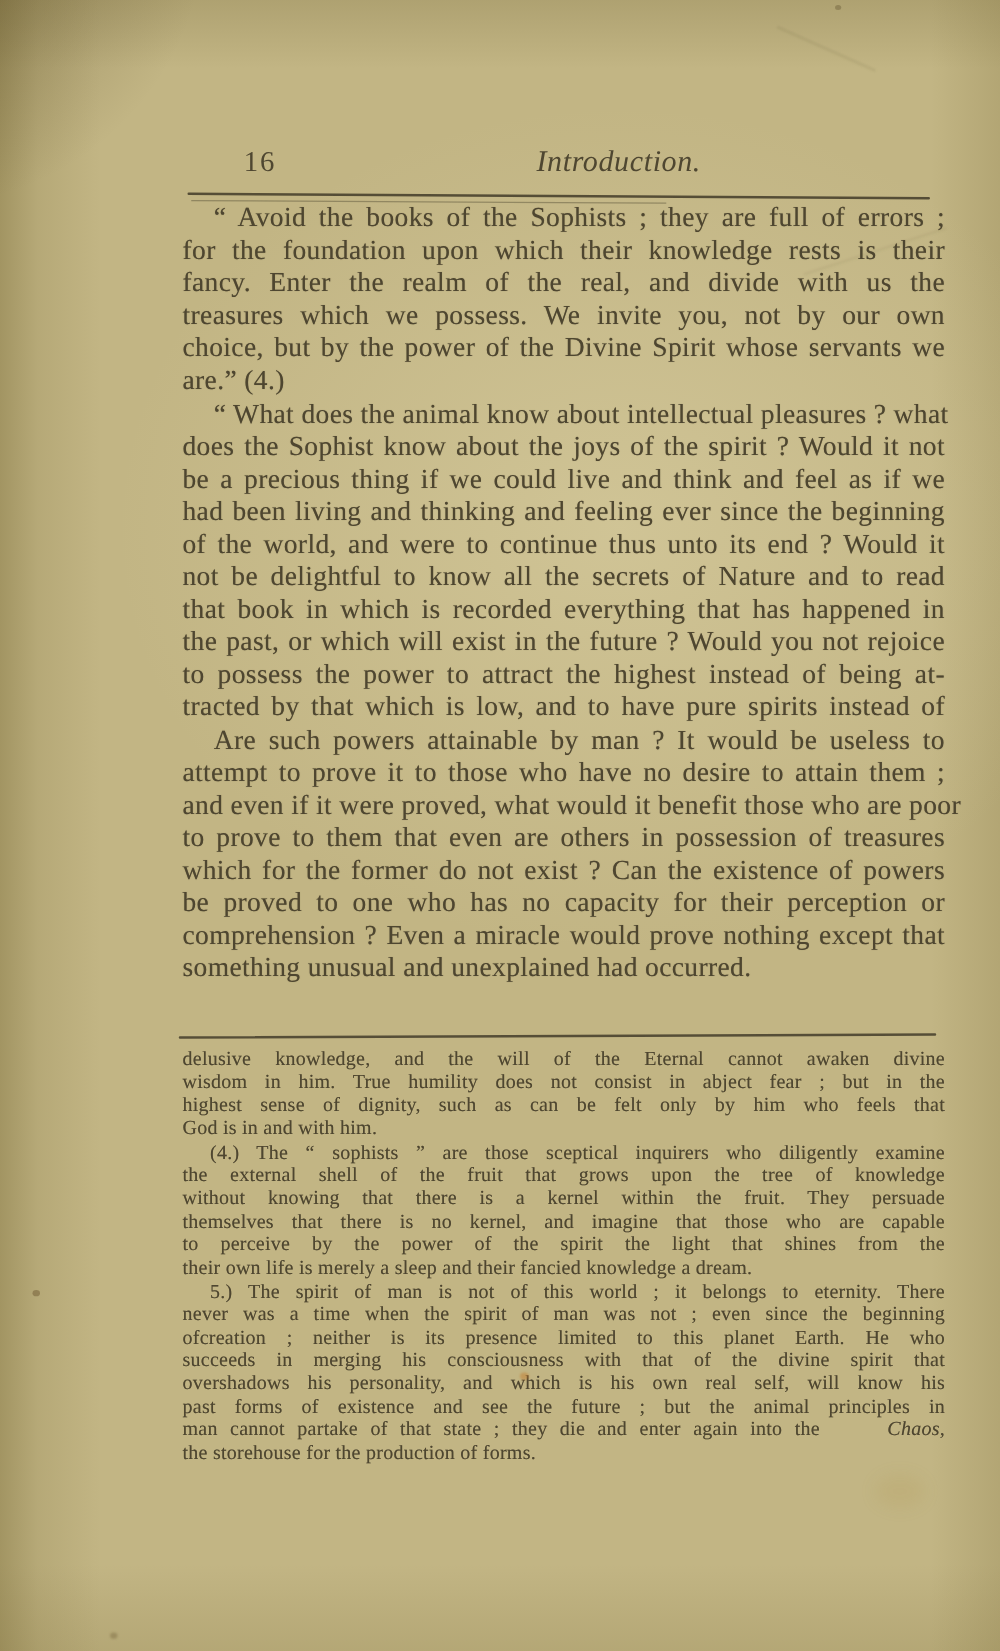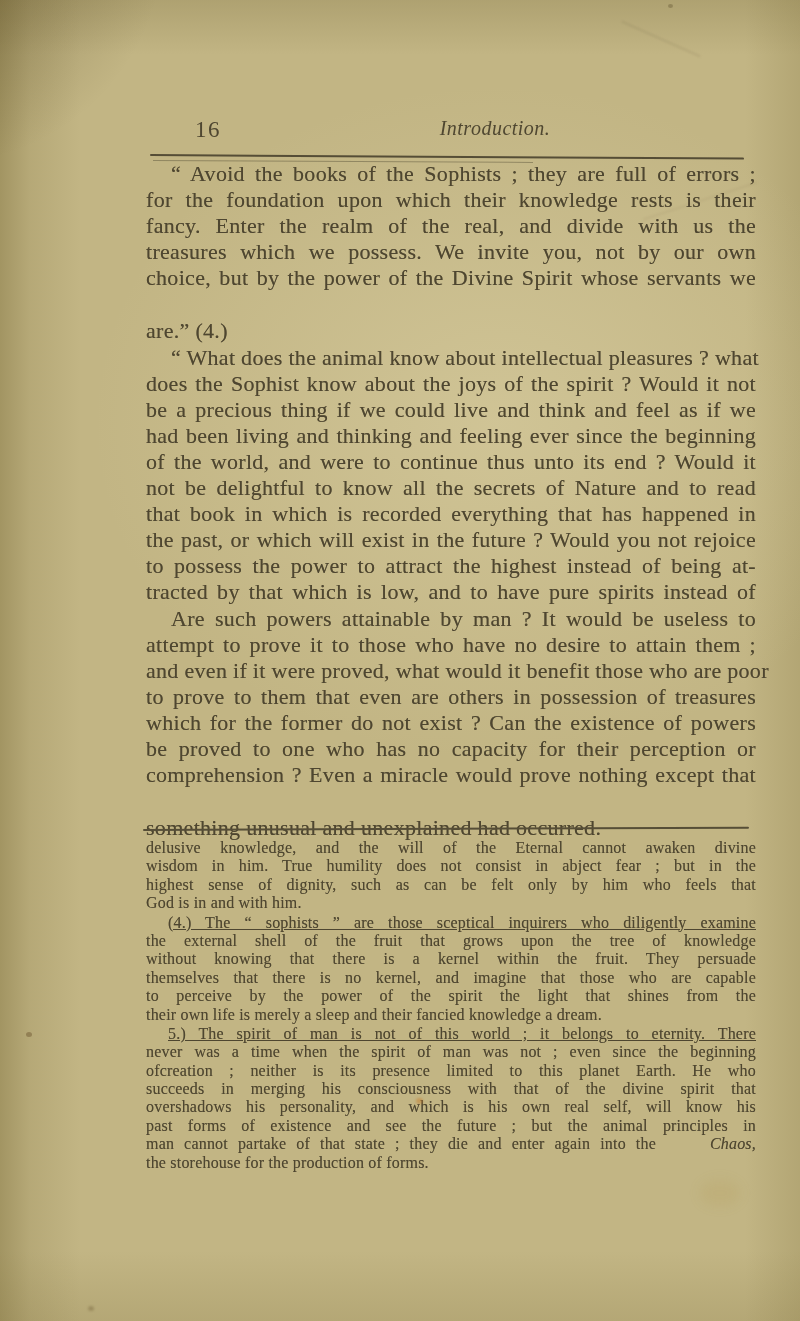--- a/index.html
+++ b/index.html
@@ -21,21 +21,21 @@
   
   .runhead{position:absolute;top:117px;left:0;width:800px;height:30px;margin-left:45px;}
   .pagenum{
     position:absolute;left:150px;top:0;
     font-size:23px;line-height:1.1;letter-spacing:1.5px;
     color:#4f4731;
   }
   .runtitle{
     position:absolute;left:146px;width:608px;top:0;
     text-align:center;font-style:italic;
-    font-size:20px;line-height:1.1;letter-spacing:0.5px;
+    font-size:24px;line-height:1.1;letter-spacing:0.5px;
     color:#4f4731;
   }
   .hrule{
     position:absolute;left:150px;top:154px;width:594px;height:2.4px;
     background:#554d36;border-radius:2px;
     transform:rotate(0.35deg);transform-origin:left center;
   }
   .hrule-echo{
     position:absolute;left:153px;top:160px;width:380px;height:1px;
     background:rgba(85,77,54,0.45);
@@ -47,38 +47,38 @@
     font-size:22px;letter-spacing:0.3px;
     text-shadow:0 0 0.6px rgba(78,70,47,0.55);
   }
   .para + .para{margin-top:1px;}
   .bline{
     height:26px;line-height:26px;
     white-space:nowrap;
     text-align:justify;text-align-last:justify;
   }
   .bline.ind{padding-left:25px;}
-  .bline.end{text-align-last:left;margin-top:27px;}
+  .bline.end{text-align-last:left;}
   
   .fnrule{
     position:absolute;left:143px;top:829px;width:606px;height:1.9px;
     background:#564e37;border-radius:2px;
     transform:rotate(-0.22deg);transform-origin:left center;
   }
   .fnblock{
     position:absolute;left:146px;top:839px;width:610px;
     font-size:16px;letter-spacing:0.2px;
     text-shadow:0 0 0.5px rgba(78,70,47,0.5);
   }
   .fline{
     height:18.4px;line-height:18.4px;
     white-space:nowrap;
     text-align:justify;text-align-last:justify;
   }
-  .fline.ind{padding-left:22px;text-decoration:underline;}
+  .fline.ind{padding-left:22px;}
   .fline.end{text-align-last:left;}
   .it{font-style:italic;margin-left:44px;}
   
   .stain{position:absolute;border-radius:50%;pointer-events:none;}
   .stain.s1{left:26px;top:1032px;width:6px;height:5px;background:rgba(95,70,35,0.40);filter:blur(0.5px);}
   .stain.s2{left:416px;top:1098px;width:7px;height:6px;background:rgba(196,120,38,0.45);filter:blur(1px);}
   .stain.s3{left:668px;top:4px;width:5px;height:4px;background:rgba(90,75,40,0.35);filter:blur(0.5px);}
   .stain.s4{left:88px;top:1306px;width:6px;height:5px;background:rgba(95,75,40,0.30);filter:blur(1px);}
   .stain.s5{left:700px;top:1180px;width:40px;height:26px;background:rgba(170,140,60,0.12);filter:blur(6px);}
   .crease{position:absolute;pointer-events:none;background:rgba(70,60,30,0.10);filter:blur(1px);}

